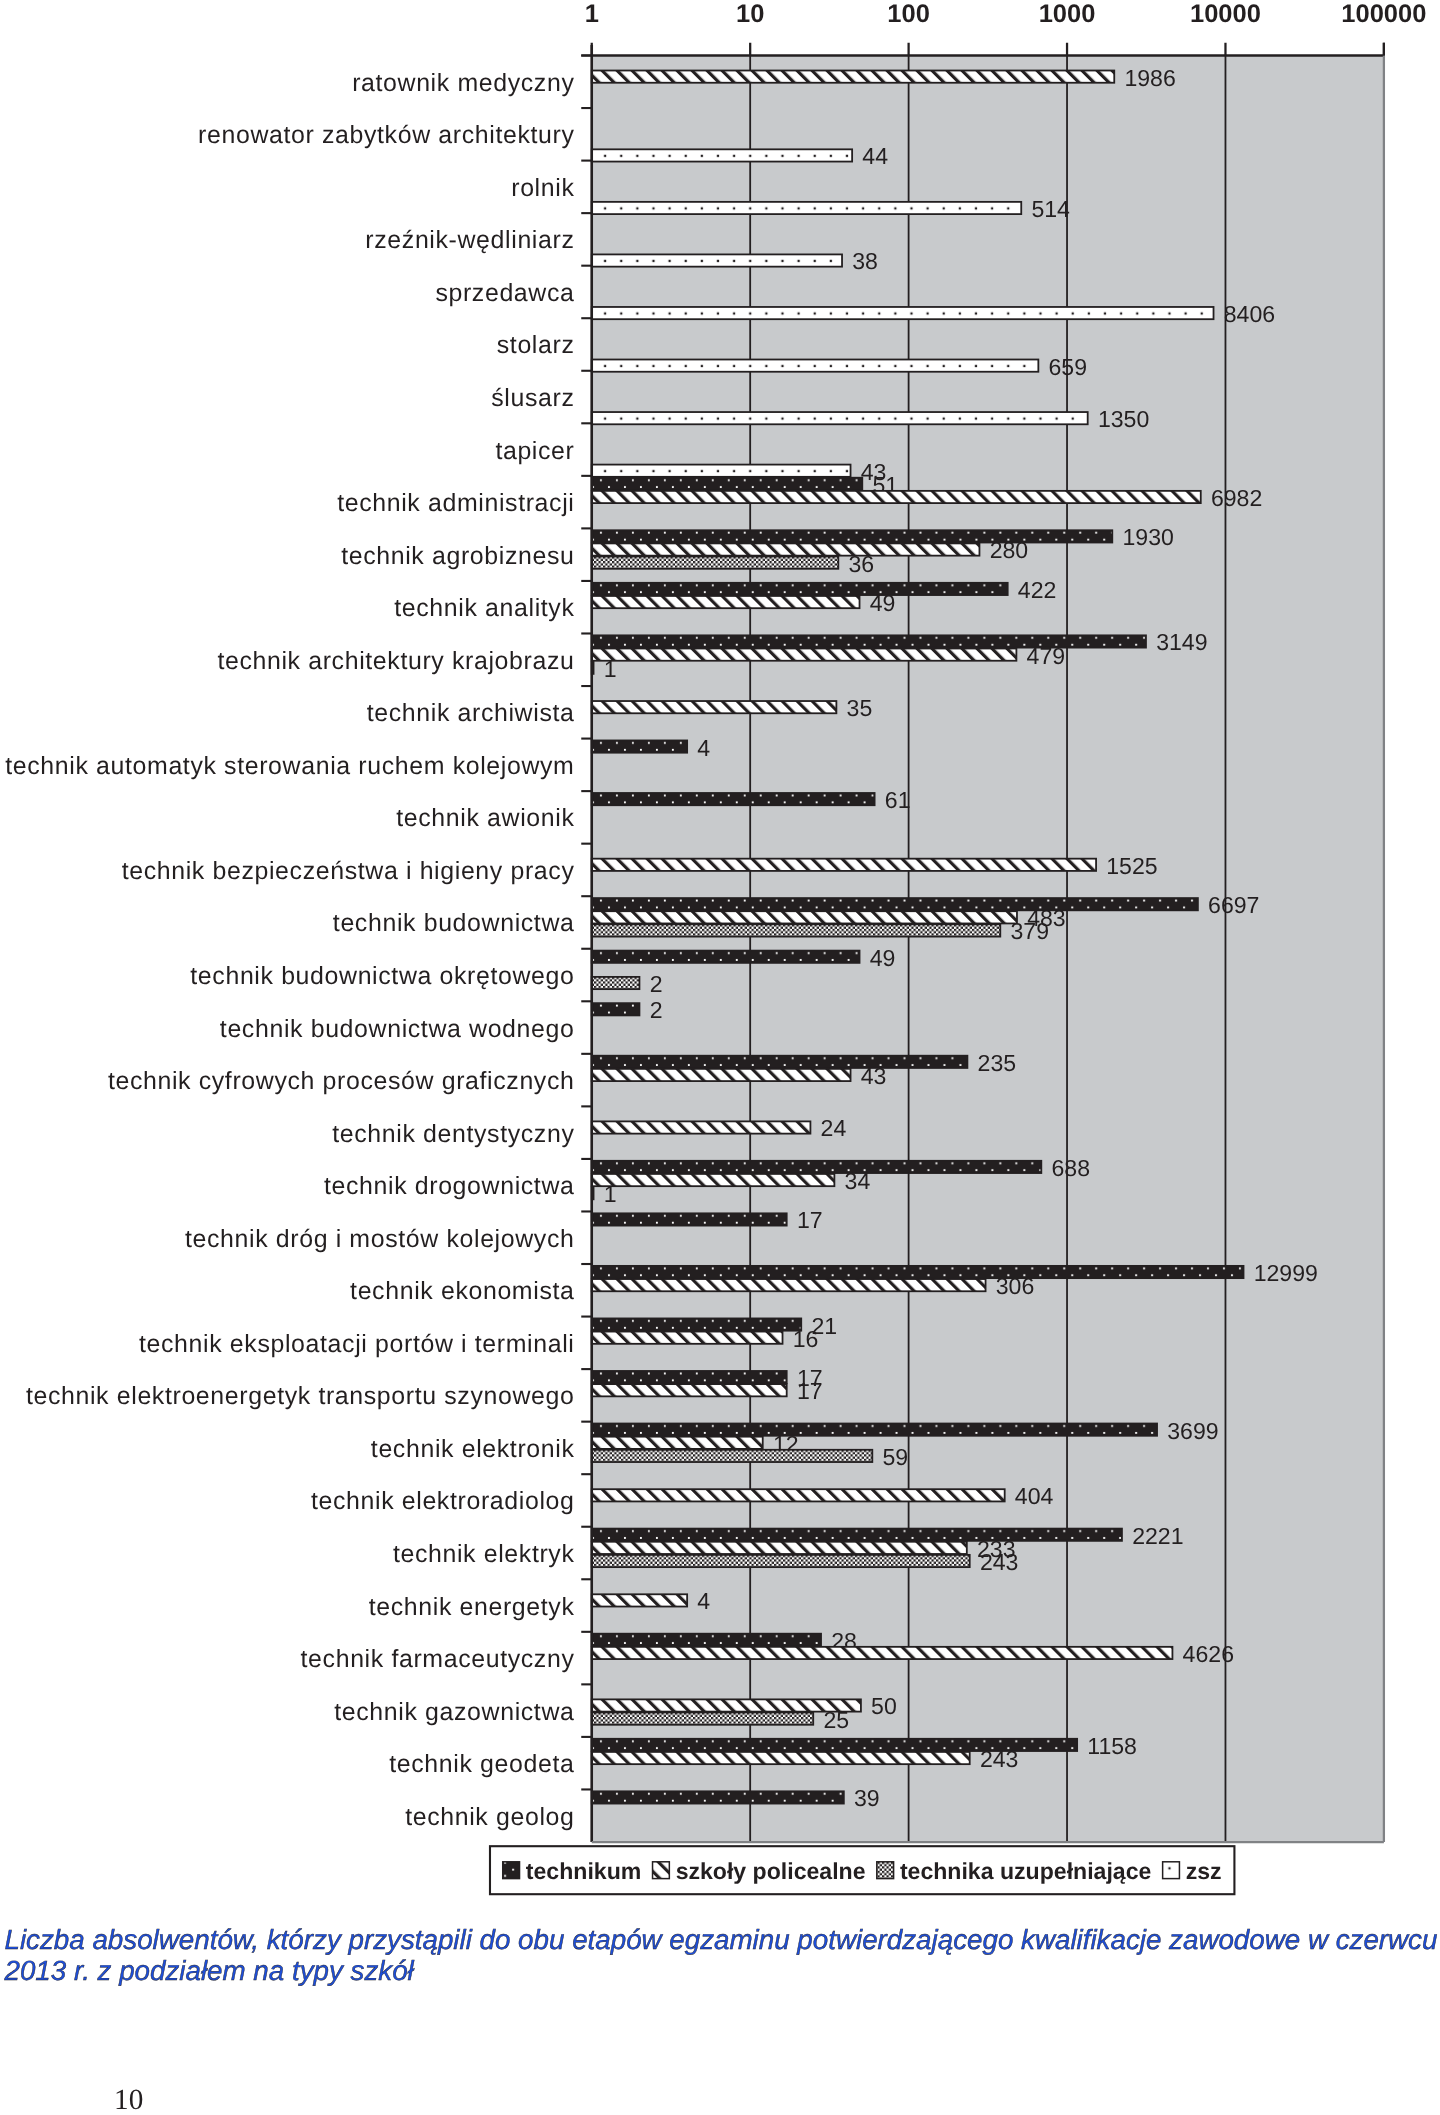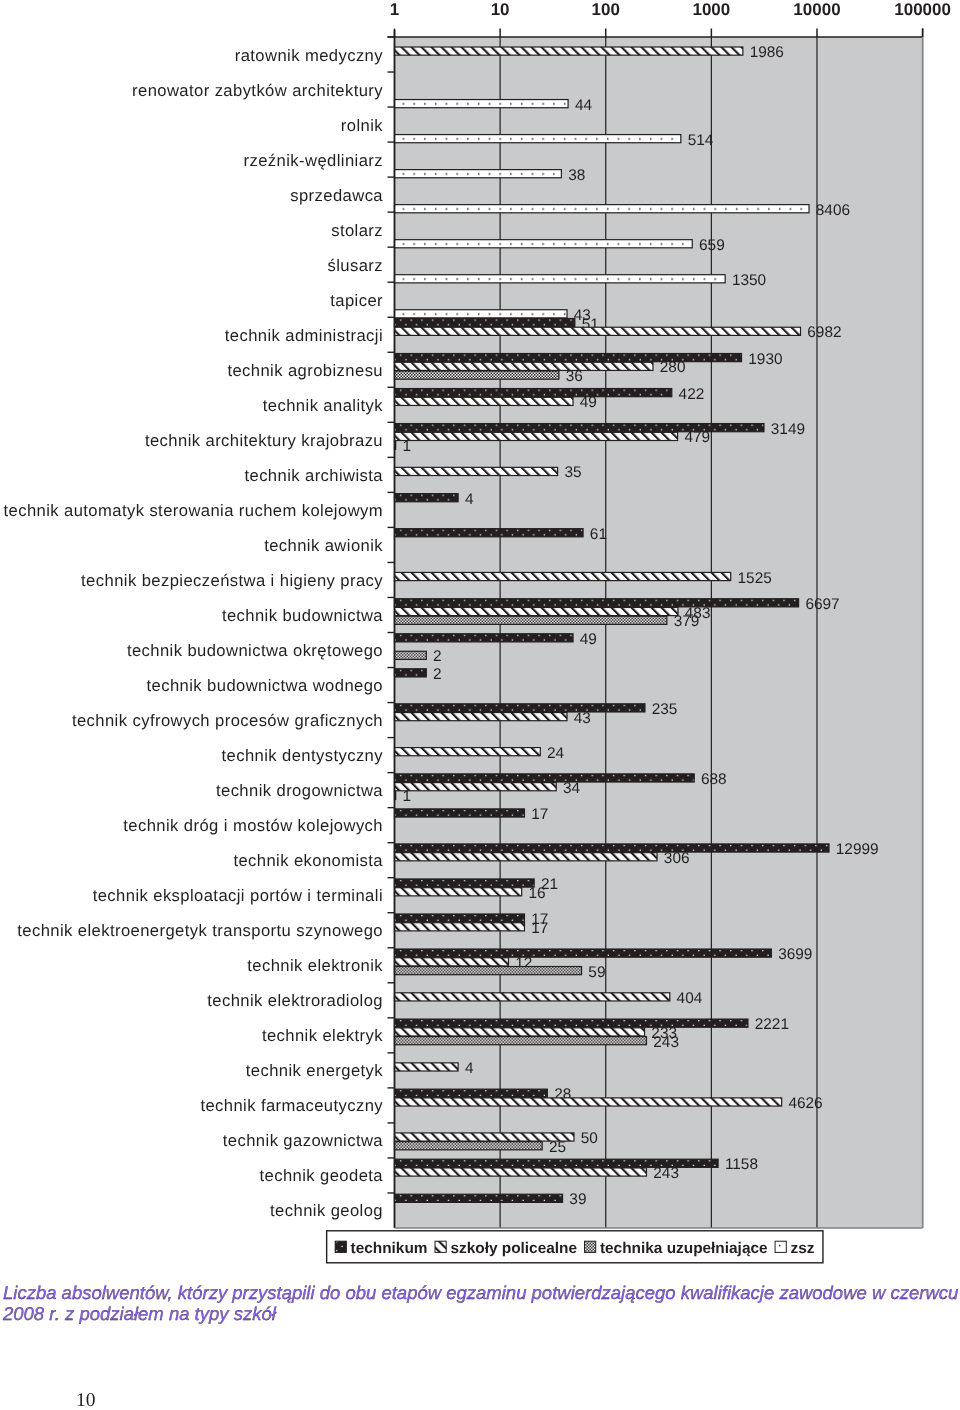--- a/index.html
+++ b/index.html
@@ -5,21 +5,21 @@
 <style>
   html,body{margin:0;padding:0;background:#ffffff;}
   body{width:960px;height:1410px;overflow:hidden;
        font-family:"Liberation Sans",sans-serif;color:#231f20;
        -webkit-font-smoothing:antialiased;text-rendering:geometricPrecision;}
   #page{position:relative;width:960px;height:1410px;background:#fff;}
   #chart-svg{position:absolute;left:0;top:0;shape-rendering:auto;}
   #chart-svg text{-webkit-font-smoothing:antialiased;}
   .caption{position:absolute;left:3px;top:1282px;width:958px;
            font-family:"Liberation Sans",sans-serif;font-style:italic;font-weight:normal;
-           font-size:18.5px;line-height:21.0px;color:#8b5cf6;-webkit-text-stroke:0.28px #231f20;
+           font-size:18.5px;line-height:21.0px;color:#1d4ed8;-webkit-text-stroke:0.28px #231f20;
            white-space:nowrap;}
   .caption span{display:block;}
   .pagenum{position:absolute;left:76px;top:1391px;font-size:19.5px;line-height:19px;font-family:"Liberation Serif",serif;color:#231f20;}
 </style>
 </head>
 <body>
 
 <div id="page">
   <svg id="chart-svg" width="960" height="1410">
       <defs>
@@ -534,16 +534,16 @@
         <rect x="435.0249999999999" y="1241.2" width="11.2" height="11.2" fill="url(#pat-szkoly_policealne-61)" stroke="#231f20" stroke-width="1"></rect>
         <text x="450.4249999999999" y="1252.7" font-size="15.4" font-weight="bold" font-family="&quot;Liberation Sans&quot;,sans-serif" fill="#231f20">szkoły policealne</text>
         <rect x="584.534375" y="1241.2" width="11.2" height="11.2" fill="url(#pat-technika_uzupelniajace-62)" stroke="#231f20" stroke-width="1"></rect>
         <text x="599.9343749999999" y="1252.7" font-size="15.4" font-weight="bold" font-family="&quot;Liberation Sans&quot;,sans-serif" fill="#231f20">technika uzupełniające</text>
         <rect x="775.0906249999999" y="1241.2" width="11.2" height="11.2" fill="url(#pat-zsz-63)" stroke="#231f20" stroke-width="1"></rect>
         <text x="790.4906249999999" y="1252.7" font-size="15.4" font-weight="bold" font-family="&quot;Liberation Sans&quot;,sans-serif" fill="#231f20">zsz</text>
       </g>
     </svg>
   <div class="caption">
     <span>Liczba absolwentów, którzy przystąpili do obu etapów egzaminu potwierdzającego kwalifikacje zawodowe w czerwcu</span>
-    <span>2008 r. z podziałem na typy szkół</span>
+    <span>2013 r. z podziałem na typy szkół</span>
   </div>
   <div class="pagenum">10</div>
 </div>
 
 </body></html>

